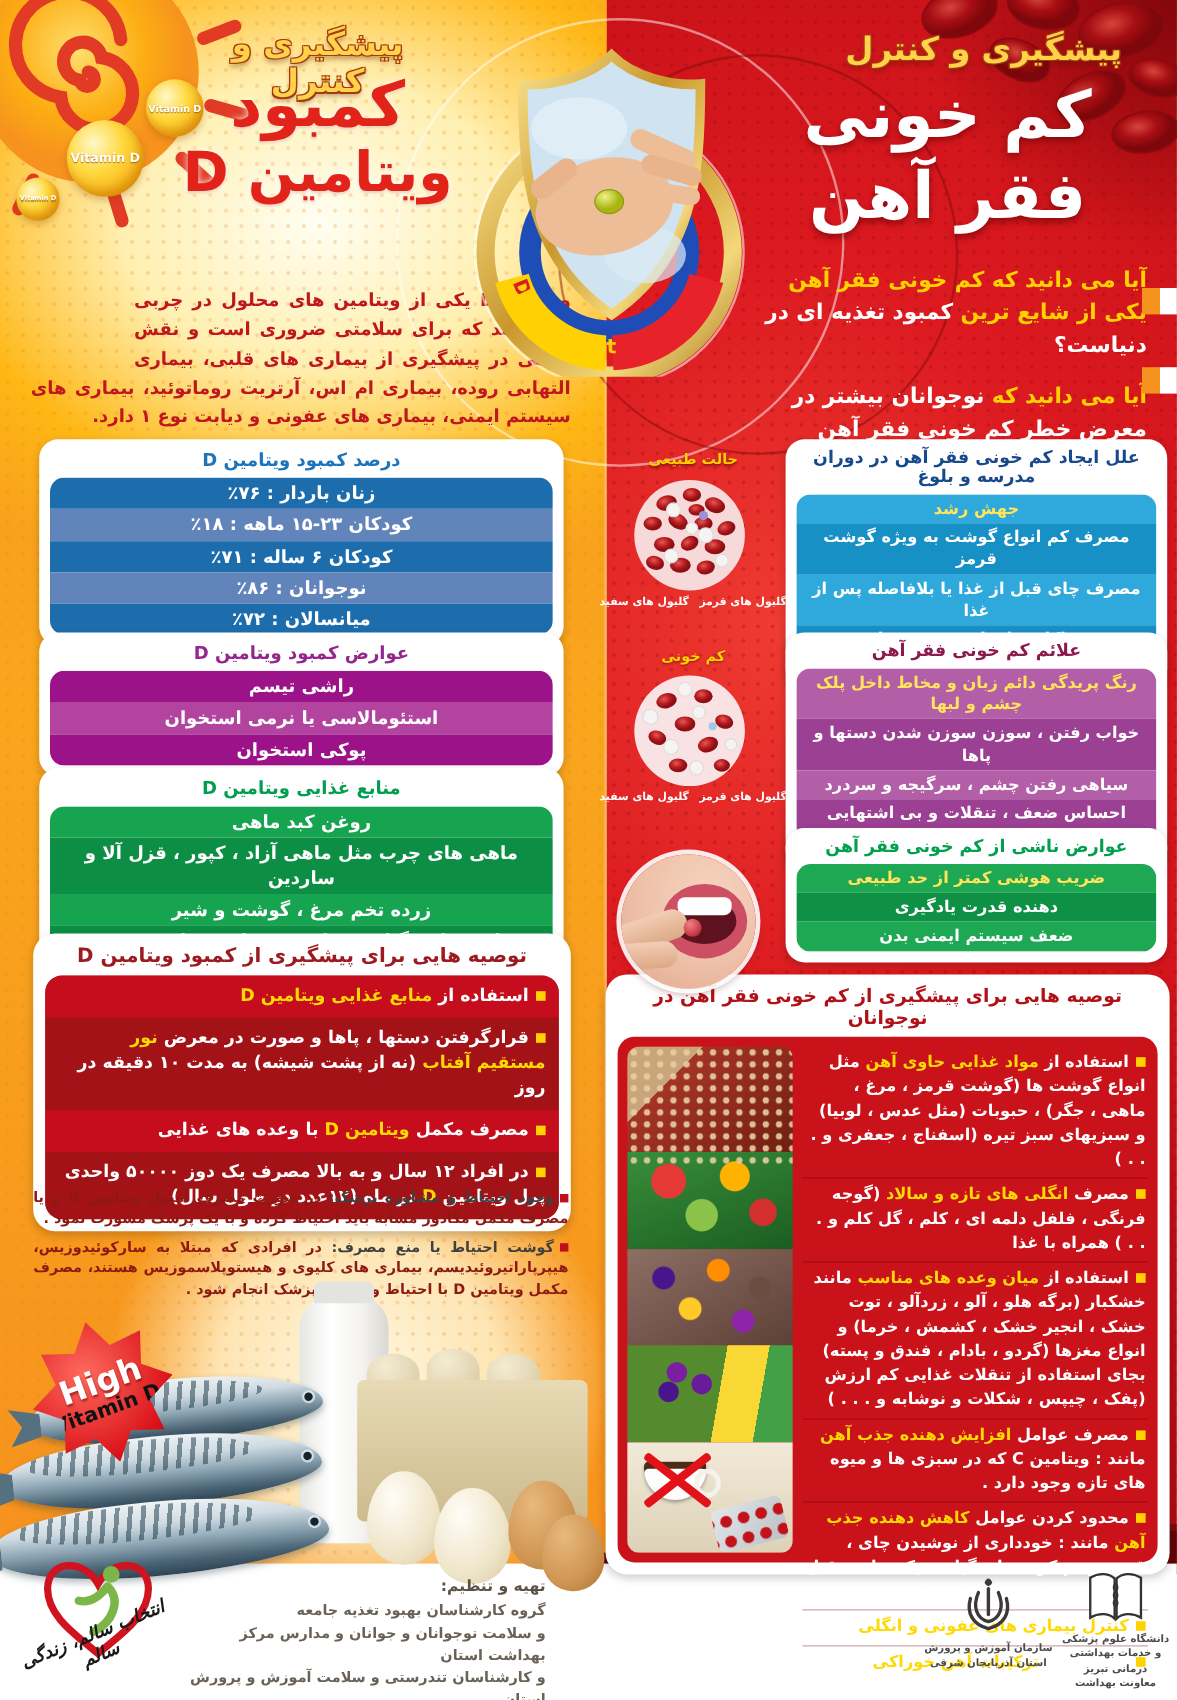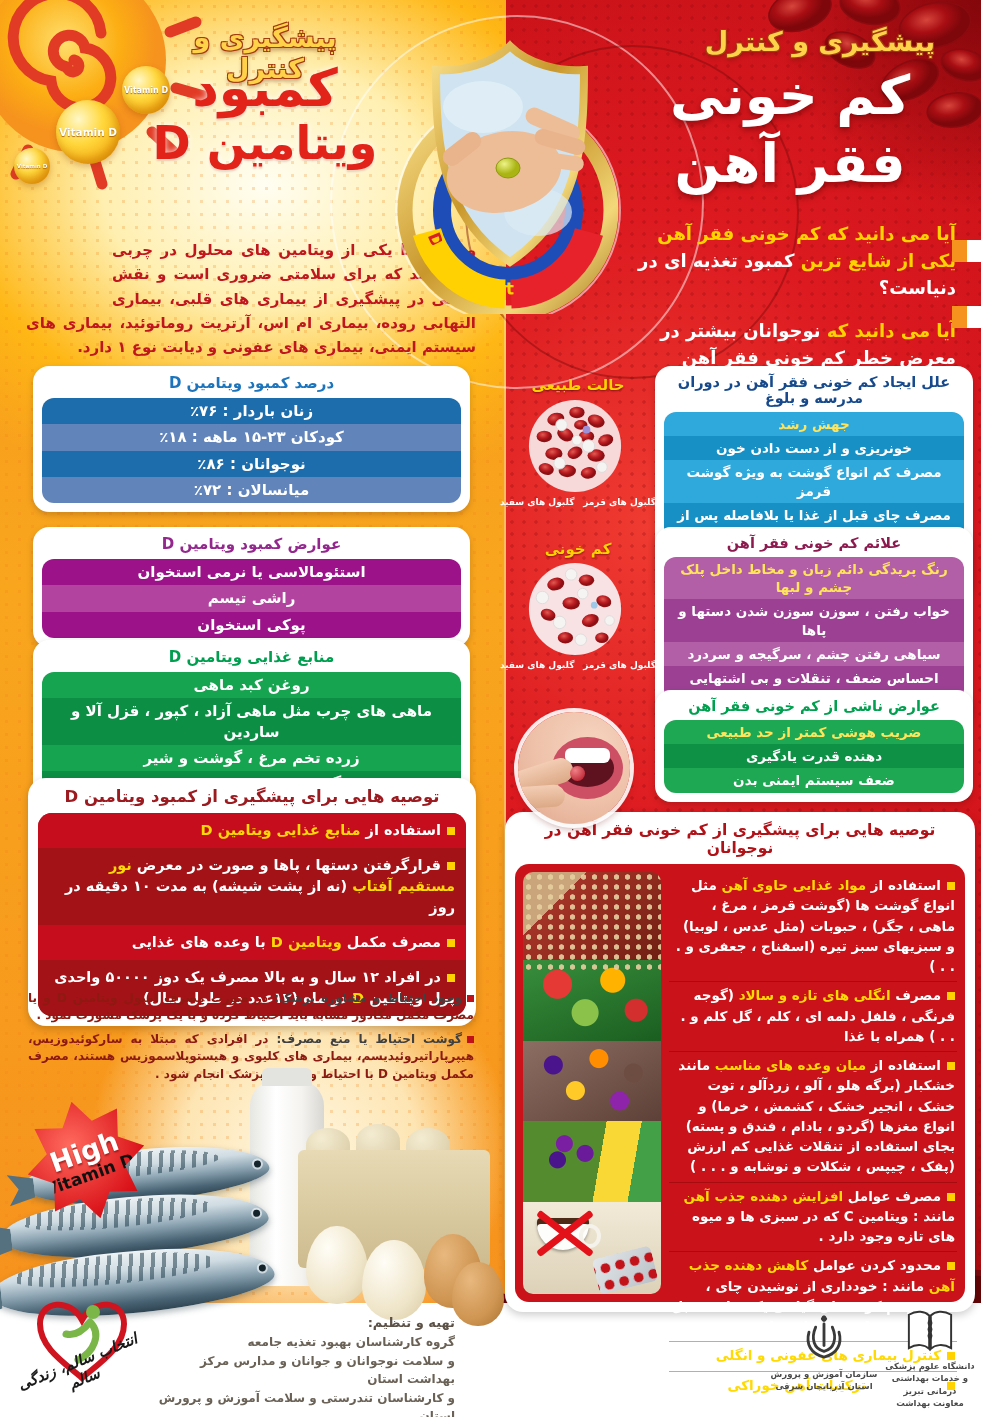--- a/index.html
+++ b/index.html
@@ -69,21 +69,21 @@
   .tr-item:last-child{border-bottom:none;}
   .bullet{display:inline-block;width:8px;height:8px;background:#ffd200;margin-left:6px;}
   .hl{color:#ffd903;}
   
   .warnings{position:absolute;left:28px;top:990px;width:446px;z-index:5;color:#8d1a12;font-size:12px;
     font-weight:bold;line-height:1.45;text-align:justify;}
   .warnings p{margin:0 0 6px;}
   .wbullet{display:inline-block;width:7px;height:7px;background:#c0111a;margin-left:5px;}
   .wlead{color:#404040;}
   
-  .blood-title{position:absolute;width:150px;text-align:center;color:#ffd200;font-weight:bold;font-size:15px;z-index:5;
+  .blood-title{position:absolute;width:150px;text-align:center;color:#ffd200;font-weight:bold;font-size:12px;z-index:5;
     text-shadow:0 1px 2px rgba(80,0,0,.6);}
   .blood-labels{position:absolute;left:500px;width:156px;display:flex;justify-content:space-between;z-index:5;
     color:#fff;font-size:9px;font-weight:bold;}
   
   .medallion{position:absolute;left:388px;top:12px;width:244px;height:302px;z-index:8;}
   
   .bubble{position:absolute;border-radius:50%;z-index:4;display:flex;align-items:center;justify-content:center;
     background:radial-gradient(circle at 35% 30%,#fff8c8 0%,#ffd83d 40%,#f5a50a 85%,#e08c00 100%);
     box-shadow:inset -3px -5px 8px rgba(190,110,0,.5),0 3px 6px rgba(150,70,0,.3);
     color:#fff;font-weight:bold;text-shadow:0 1px 1px rgba(150,80,0,.8);}
@@ -235,30 +235,31 @@
   <div class="big-title-l" style="left:140px;top:58px;width:250px;font-size:52px;">کمبود</div>
   <div class="big-title-l" style="left:105px;top:116px;width:320px;font-size:46px;">ویتامین D</div>
 
   <div class="intro"><span class="intro-spacer"></span><span>ویتامین D یکی از ویتامین های محلول در چربی می باشد که برای سلامتی ضروری است و نقش مهمی در پیشگیری از بیماری های قلبی، بیماری التهابی روده، بیماری ام اس، آرتریت روماتوئید، بیماری های سیستم ایمنی، بیماری های عفونی و دیابت نوع ۱ دارد.</span></div>
 
   <div class="statbox lft blue" style="left:33px;top:366px;width:419px;">
     <h3>درصد کمبود ویتامین D</h3>
     <div class="rows">
       <div class="row">زنان باردار : ۷۶٪</div>
       <div class="row">کودکان ۲۳-۱۵ ماهه : ۱۸٪</div>
+      <div class="row">کودکان ۶ ساله : ۷۱٪</div>
       <div class="row">نوجوانان : ۸۶٪</div>
       <div class="row">میانسالان : ۷۲٪</div>
     </div>
   </div>
 
   <div class="statbox lft magenta" style="left:33px;top:527px;width:419px;">
     <h3>عوارض کمبود ویتامین D</h3>
     <div class="rows">
+      <div class="row">راشی تیسم</div>
       <div class="row">استئومالاسی یا نرمی استخوان</div>
-      <div class="row">راشی تیسم</div>
       <div class="row">پوکی استخوان</div>
     </div>
   </div>
 
   <div class="statbox lft green" style="left:33px;top:640px;width:419px;">
     <h3>منابع غذایی ویتامین D</h3>
     <div class="rows">
       <div class="row">روغن کبد ماهی</div>
       <div class="row">ماهی های چرب مثل ماهی آزاد ، کپور ، قزل آلا و ساردین</div>
       <div class="row">زرده تخم مرغ ، گوشت و شیر</div>
@@ -421,21 +422,20 @@
   </svg>
   <div class="blood-labels" style="top:660px;">
     <span>گلبول های قرمز</span>
     <span>گلبول های سفید</span>
   </div>
 
   <div class="statbox rgt cyan first-yellow" style="left:655px;top:366px;width:300px;">
     <h3>علل ایجاد کم خونی فقر آهن در دوران مدرسه و بلوغ</h3>
     <div class="rows">
       <div class="row">جهش رشد</div>
-      <div class="row">خونریزی و از دست دادن خون</div>
       <div class="row">مصرف کم انواع گوشت به ویژه گوشت قرمز</div>
       <div class="row">مصرف چای قبل از غذا یا بلافاصله پس از غذا</div>
       <div class="row">مصرف ناکافی افزایش دهنده های جذب آهن</div>
     </div>
   </div>
 
   <div class="statbox rgt orchid first-yellow" style="left:655px;top:527px;width:300px;">
     <h3>علائم کم خونی فقر آهن</h3>
     <div class="rows">
       <div class="row">رنگ پریدگی دائم زبان و مخاط داخل پلک چشم و لبها</div>

